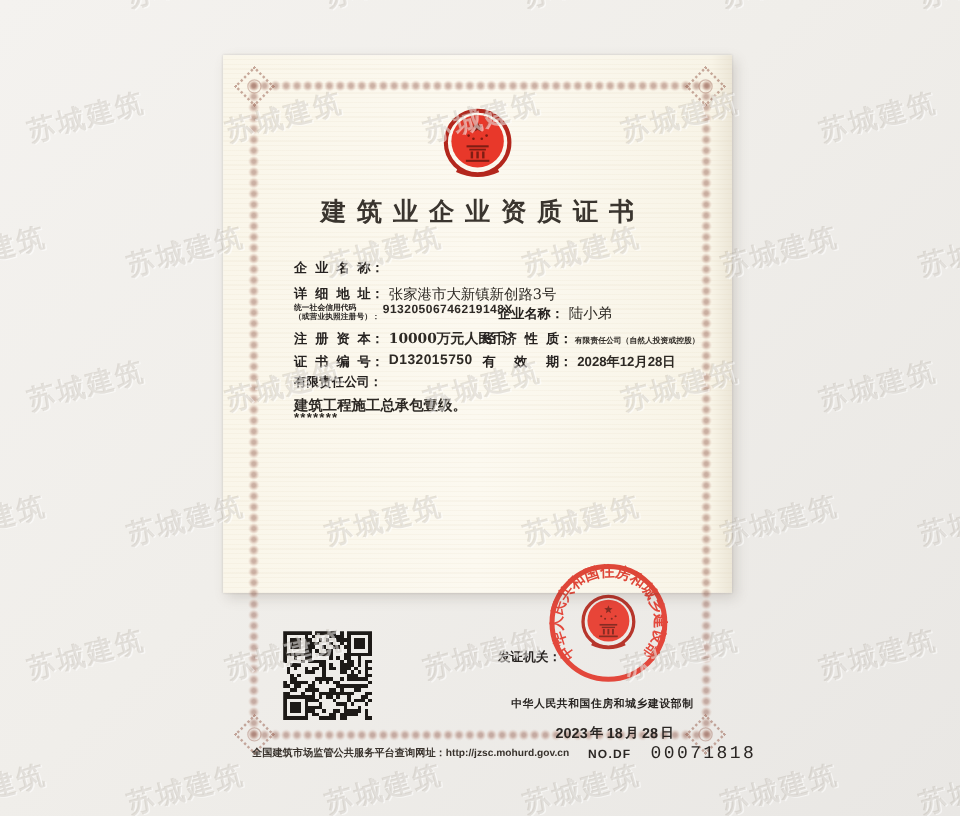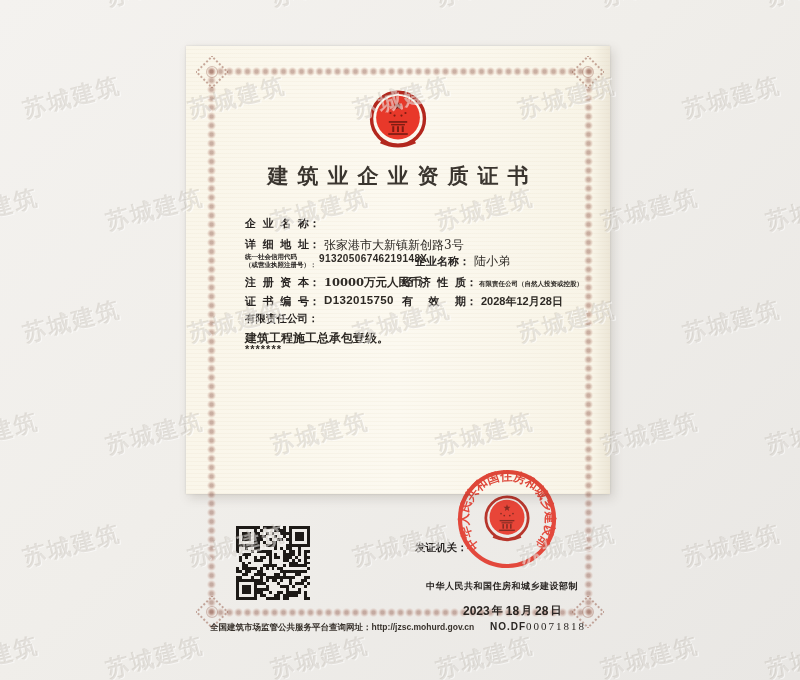--- a/index.html
+++ b/index.html
@@ -58,22 +58,22 @@
     mix-blend-mode:multiply;opacity:.93;}
   .date-row{position:absolute;left:277px;top:509px;z-index:6;display:flex;align-items:baseline;
     font-weight:bold;color:#2a2623;}
   .date-row .num{font-size:12px;transform:translateY(1px);margin-top:48px;}
   .date-row .unit{font-size:11px;margin:0 3px 0 2px;}
   .ministry{position:absolute;left:240px;top:534px;font-size:9px;font-weight:bold;
     letter-spacing:.5px;color:#2a2623;}
   .footer-query{position:absolute;left:24px;top:576px;font-size:8.5px;font-weight:bold;color:#38322c;}
   .serial{position:absolute;left:304px;top:574px;display:flex;align-items:baseline;color:#2b2724;}
   .serial .pfx{font-size:10px;font-weight:bold;letter-spacing:1px;}
-  .serial .no{font-family:Liberation Serif, serif;font-size:11px;
-    letter-spacing:2px;margin-left:0;}
+  .serial .no{font-family:Liberation Mono, monospace;font-size:15px;
+    letter-spacing:2px;margin-left:16px;}
   
   #watermarks{position:absolute;inset:0;z-index:30;pointer-events:none;overflow:hidden;}
   .wm{position:absolute;font-weight:bold;font-size:23px;letter-spacing:2px;white-space:nowrap;
     color:rgba(124,111,94,.17);transform:rotate(-15deg);
     text-shadow:1px 1px 0 rgba(255,255,255,.55);}
 </style>
 </head>
 <body>
 
 <svg width="0" height="0" style="position:absolute">

